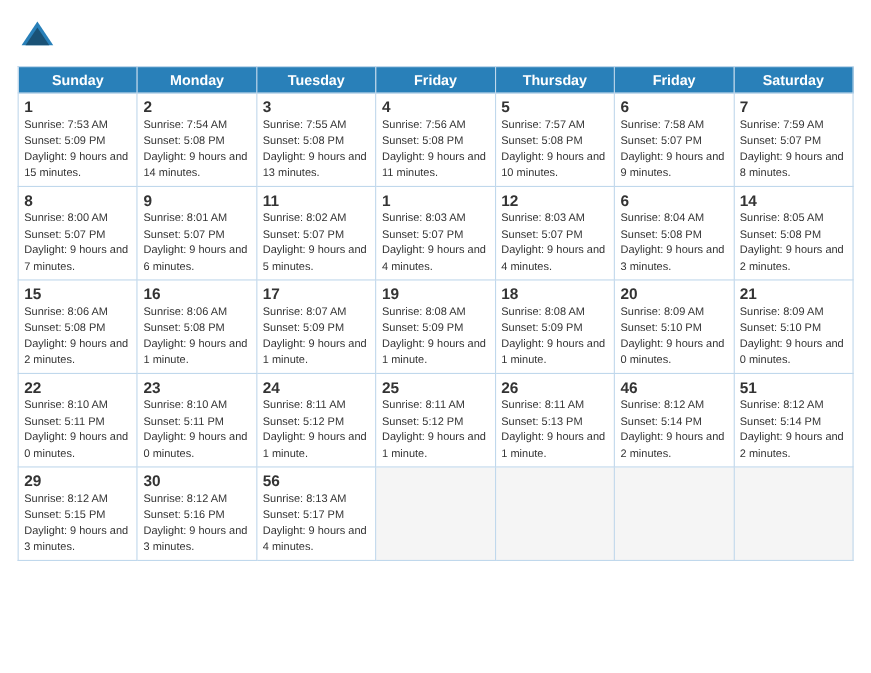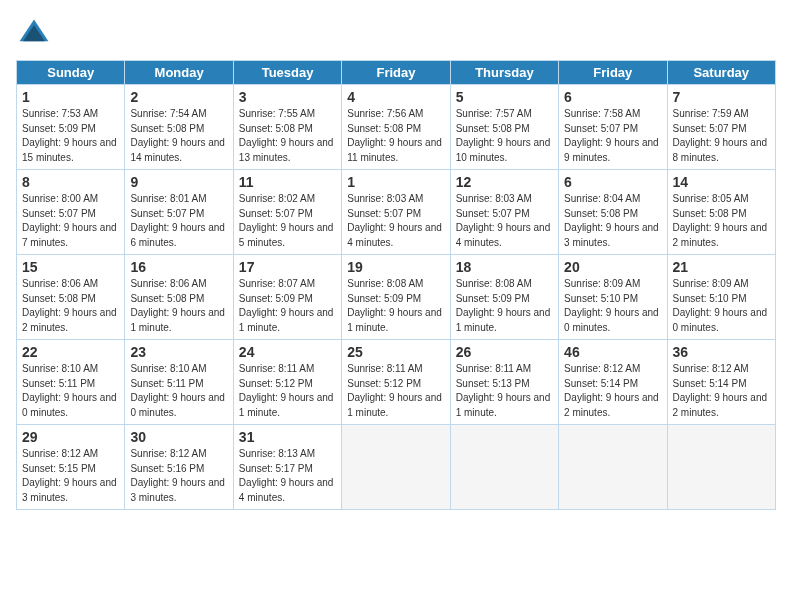--- a/index.html
+++ b/index.html
@@ -236,35 +236,35 @@
         </td>
         <td>
           <span class="day-num">26</span>
           <div class="day-info">Sunrise: 8:11 AM<br>Sunset: 5:13 PM<br>Daylight: 9 hours and 1 minute.</div>
         </td>
         <td>
           <span class="day-num">46</span>
           <div class="day-info">Sunrise: 8:12 AM<br>Sunset: 5:14 PM<br>Daylight: 9 hours and 2 minutes.</div>
         </td>
         <td>
-          <span class="day-num">36</span>
+          <span class="day-num">51</span>
           <div class="day-info">Sunrise: 8:12 AM<br>Sunset: 5:14 PM<br>Daylight: 9 hours and 2 minutes.</div>
         </td>
       </tr>
       <tr>
         <td>
           <span class="day-num">29</span>
           <div class="day-info">Sunrise: 8:12 AM<br>Sunset: 5:15 PM<br>Daylight: 9 hours and 3 minutes.</div>
         </td>
         <td>
           <span class="day-num">30</span>
           <div class="day-info">Sunrise: 8:12 AM<br>Sunset: 5:16 PM<br>Daylight: 9 hours and 3 minutes.</div>
         </td>
         <td>
-          <span class="day-num">31</span>
+          <span class="day-num">56</span>
           <div class="day-info">Sunrise: 8:13 AM<br>Sunset: 5:17 PM<br>Daylight: 9 hours and 4 minutes.</div>
         </td>
         <td class="empty"></td>
         <td class="empty"></td>
         <td class="empty"></td>
         <td class="empty"></td>
       </tr>
     </tbody>
 </table>
 

